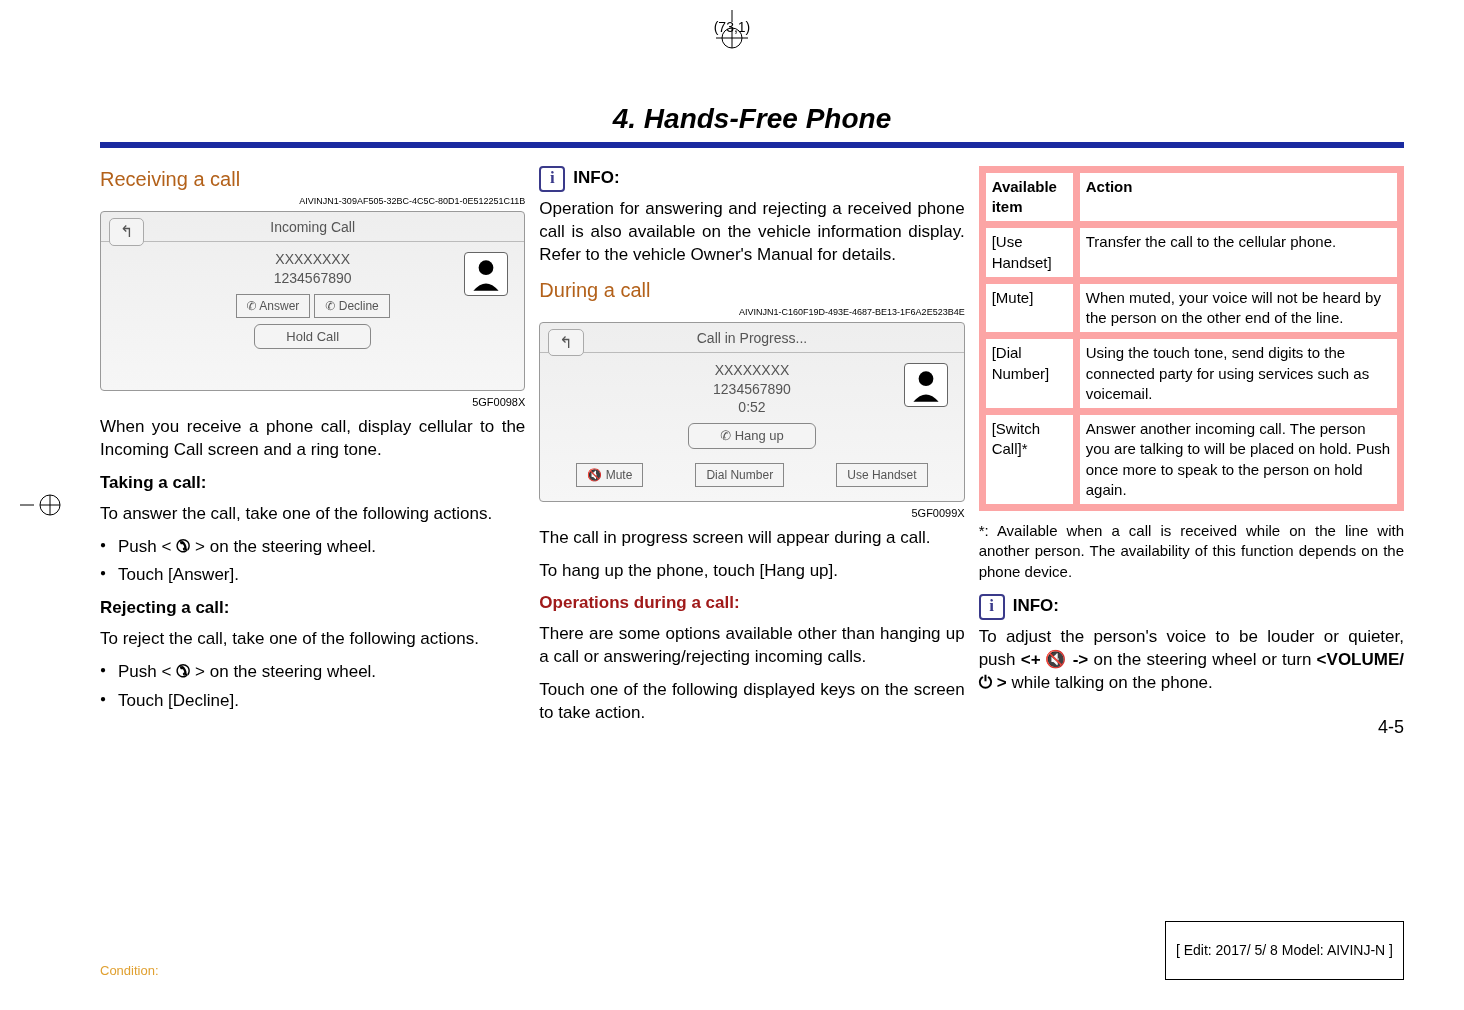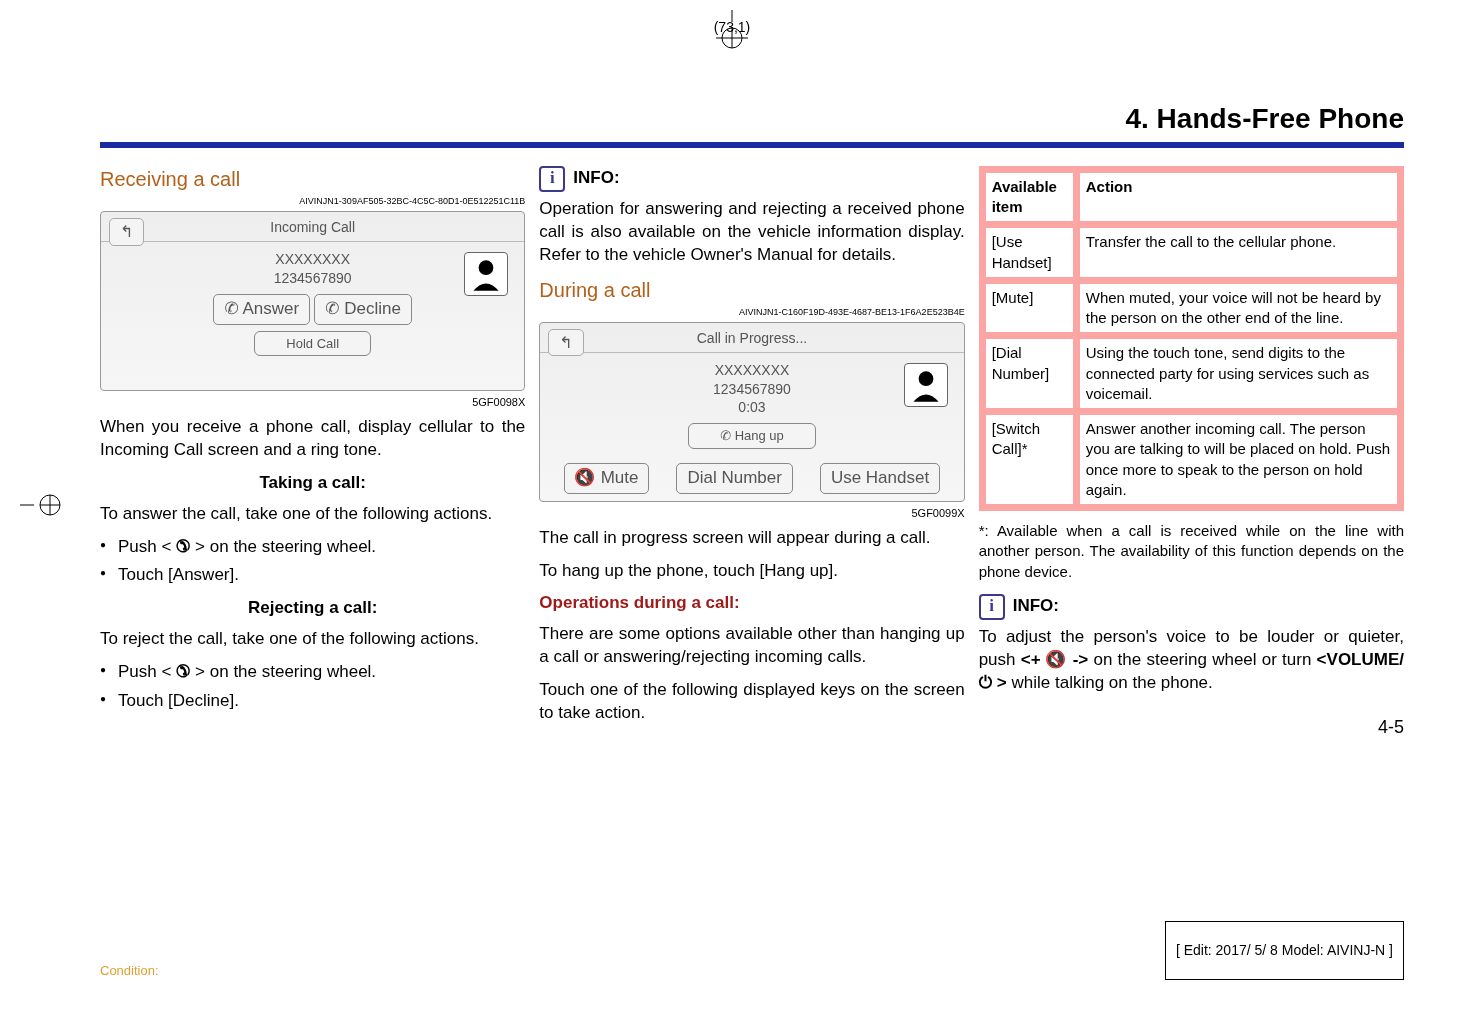--- a/index.html
+++ b/index.html
@@ -23,23 +23,24 @@
     }
     .top-crop {
       position: absolute;
       top: 10px;
       left: 50%;
       transform: translateX(-50%);
       width: 60px;
       height: 40px;
     }
     .chapter-title {
-      text-align: right;
+      text-align: center;
       font-size: 28px;
       font-weight: bold;
+      font-style: italic;
       margin-top: 60px;
       margin-bottom: 4px;
     }
     .blue-bar {
       height: 6px;
       background: #1a2aa0;
       margin-bottom: 18px;
     }
     .columns {
       display: flex;
@@ -88,23 +89,23 @@
     }
     .ss-body { text-align: center; padding: 8px 0; }
     .ss-buttons {
       display: flex;
       justify-content: center;
       gap: 4px;
       margin-top: 6px;
     }
     .ss-btn {
       border: 1px solid #888;
-      border-radius: 5px;
+      border-radius: 0;
       padding: 3px 10px;
-      font-size: 17px;
+      font-size: 12px;
       background: #f4f4f4;
     }
     .ss-hold {
       margin-top: 6px;
       display: inline-block;
       border: 1px solid #888;
       border-radius: 6px;
       padding: 3px 31px;
       font-size: 13px;
       background: #f4f4f4;
@@ -124,21 +125,21 @@
       padding: 0 10px;
       margin-top: 6px;
     }
     .fig-code {
       font-size: 11px;
       text-align: right;
       color: #000;
       margin-bottom: 6px;
     }
     p { margin-bottom: 10px; text-align: justify; }
-    .bold-line { font-weight: bold; margin-bottom: 8px; text-align: center; }
+    .bold-line { font-weight: bold; margin-bottom: 8px; }
     ul.bullets { list-style: none; margin: 0 0 10px 0; }
     ul.bullets li { padding-left: 18px; position: relative; margin-bottom: 6px; }
     ul.bullets li::before {
       content: "●"; position: absolute; left: 0; top: 2px; font-size: 10px;
     }
     .sub-red { color: #a01a1a; font-weight: bold; margin-bottom: 8px; }
     .info-box {
       display: flex;
       align-items: center;
       gap: 8px;
@@ -277,21 +278,21 @@
 
     <div class="section-title">During a call</div>
     <span class="guid">AIVINJN1-C160F19D-493E-4687-BE13-1F6A2E523B4E</span>
 
     <div class="screenshot">
       <div class="ss-back">↰</div>
       <div class="ss-title">Call in Progress...</div>
       <div class="ss-body">
         <div>XXXXXXXX</div>
         <div>1234567890</div>
-        <div>0:03</div>
+        <div>0:52</div>
         <div class="ss-hold"><span>✆ </span><span>Hang up</span></div>
       </div>
       <div class="ss-lowrow">
         <div class="ss-btn"><span>🔇 </span><span>Mute</span></div>
         <div class="ss-btn">Dial Number</div>
         <div class="ss-btn">Use Handset</div>
       </div>
       <div class="ss-avatar">
         <svg viewBox="0 0 40 40">
             <circle cx="20" cy="14" r="7" fill="#000"></circle>

